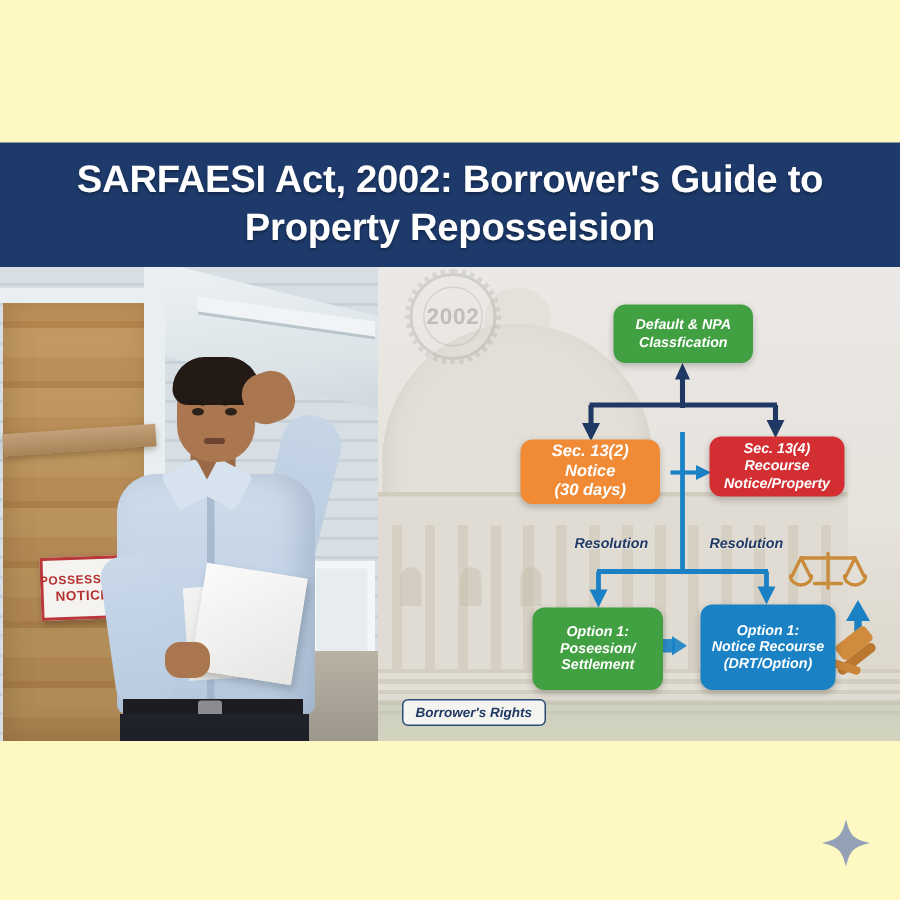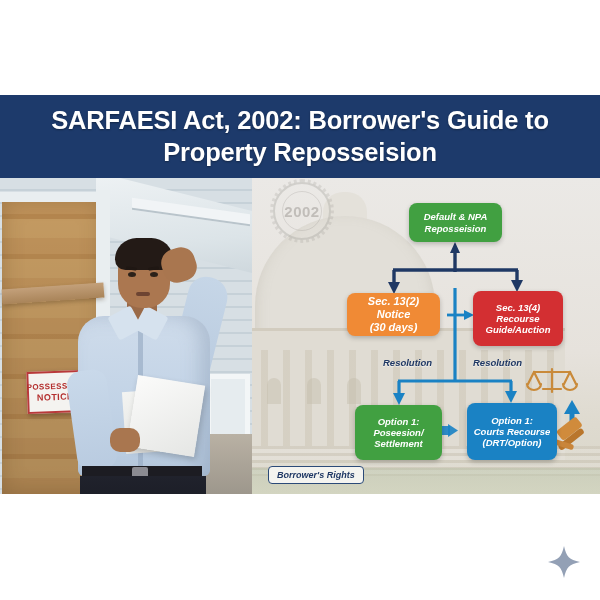--- a/index.html
+++ b/index.html
@@ -5,21 +5,21 @@
   * { box-sizing: border-box; margin: 0; padding: 0; }
   html, body {
     width: 600px; height: 600px;
     background: #18233c;
     font-family: "Liberation Sans", sans-serif;
     overflow: hidden;
   }
   .page {
     position: relative;
     width: 600px; height: 600px;
-    background: #ffffff;
+    background: #fef9c3;
   }
 
   
   .title-band {
     position: absolute;
     left: 0; top: 95px;
     width: 600px; height: 83px;
     background: #1d3a6b;
     display: flex;
     align-items: center;
@@ -309,21 +309,21 @@
     font-weight: bold;
     border-radius: 8px;
     line-height: 1.16;
     box-shadow: 0 2px 5px rgba(0,0,0,.22);
     padding: 2px 4px;
   }
   .n-green1 { left: 409px; top: 203px; width: 93px; height: 39px;
               background: #41a041; font-size: 9.5px; }
   .n-orange { left: 347px; top: 293px; width: 93px; height: 43px;
               background: #f08a35; font-size: 11px; }
-  .n-red    { left: 473px; top: 291px; width: 90px; height: 55px;
+  .n-red    { left: 473px; top: 291px; width: 90px; height: 40px;
               background: #d32f32; font-size: 9.5px; }
   .n-green2 { left: 355px; top: 405px; width: 87px; height: 55px;
               background: #41a041; font-size: 9.5px; }
   .n-blue   { left: 467px; top: 403px; width: 90px; height: 57px;
               background: #1a82c4; font-size: 9.5px; }
 
   .res-label {
     position: absolute;
     color: #1f3864; font-weight: bold; font-size: 9.5px;
     text-shadow: 0 1px 1px rgba(255,255,255,.7);
@@ -466,51 +466,51 @@
     <g>
       <path d="M564 546 C566.5 557 569 559.5 580 562 C569 564.5 566.5 567 564 578 C561.5 567 559 564.5 548 562 C559 559.5 561.5 557 564 546 Z" fill="#93a0b5"></path>
     </g>
   </svg>
 
   <div class="flow" style="top:0;font-style:italic;">
 
     <div class="node n-green1">
       <span>
         <span>Default &amp; NPA</span><br>
-        <span>Reposseision</span>
+        <span>Classfication</span>
       </span>
     </div>
 
     <div class="node n-orange">
       <span>
         <span>Sec. 13(2) Notice</span><br>
         <span>(30 days)</span>
       </span>
     </div>
 
     <div class="node n-red">
       <span>
         <span>Sec. 13(4)</span><br>
         <span>Recourse</span><br>
-        <span>Guide/Auction</span>
+        <span>Notice/Property</span>
       </span>
     </div>
 
     <div class="node n-green2">
       <span>
         <span>Option 1:</span><br>
         <span>Poseesion/</span><br>
         <span>Settlement</span>
       </span>
     </div>
 
     <div class="node n-blue">
       <span>
         <span>Option 1:</span><br>
-        <span>Courts Recourse</span><br>
+        <span>Notice Recourse</span><br>
         <span>(DRT/Option)</span>
       </span>
     </div>
 
     <div class="res-label res-1">Resolution</div>
     <div class="res-label res-2">Resolution</div>
 
     <div class="rights-chip">Borrower's Rights</div>
   </div>
 

